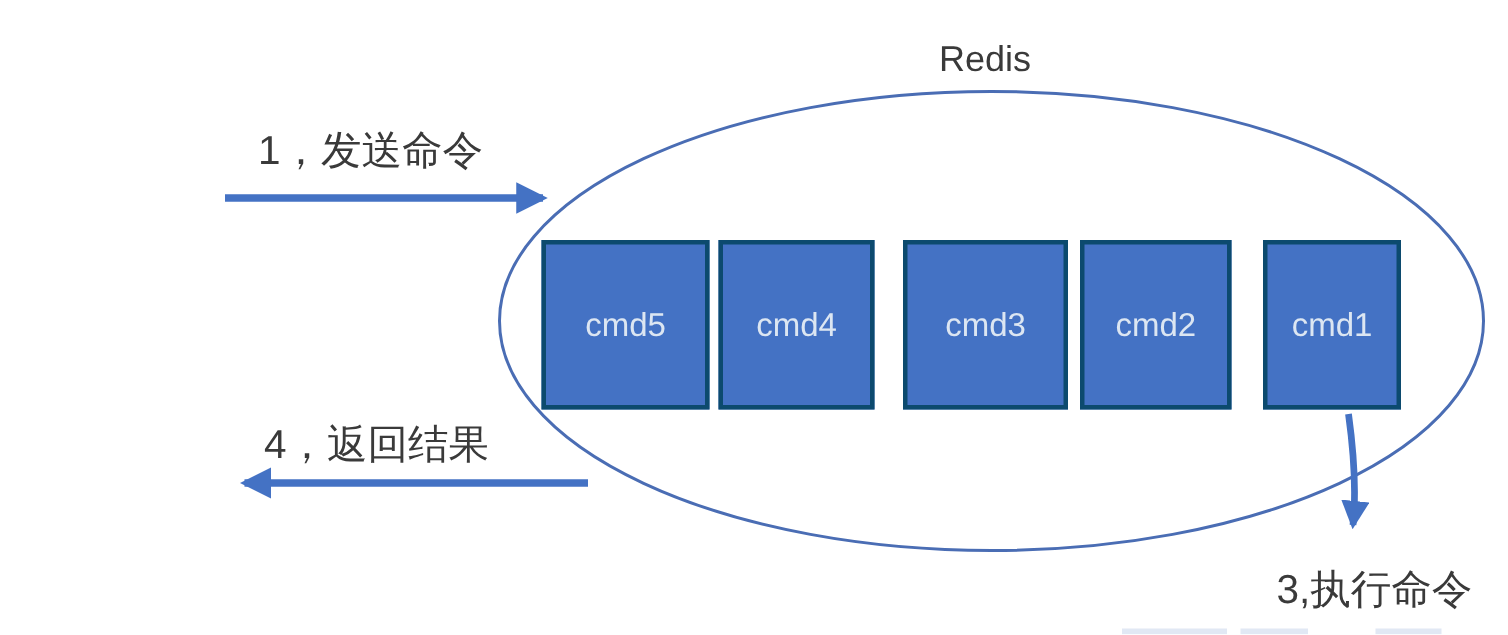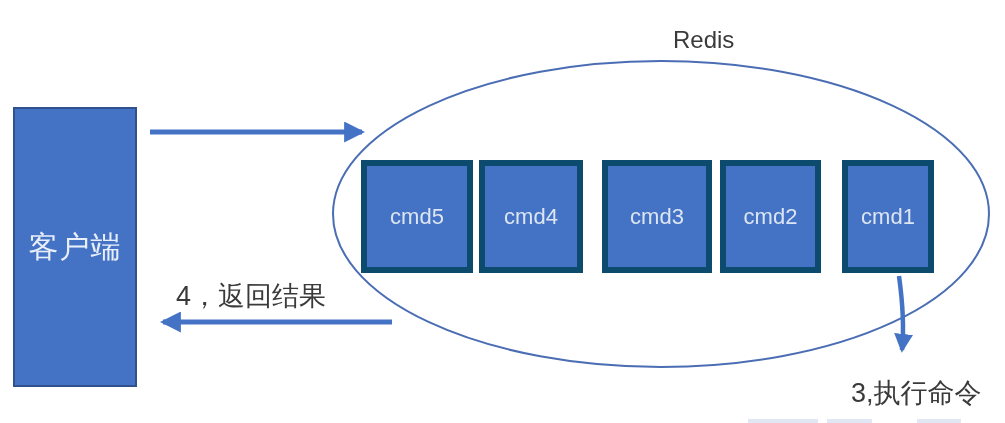--- a/index.html
+++ b/index.html
@@ -35,42 +35,42 @@
     color: #E9EFF9;
     font-size: 30px;
     letter-spacing: 1px;
     white-space: nowrap;
   }
   .cmd-box {
     position: absolute;
     top: 160px;
     height: 113px;
     background: #4472C4;
-    border: 6px solid #0c4a6e;
+    border: 3px solid #0c4a6e;
     box-sizing: border-box;
     display: flex;
     align-items: center;
     justify-content: center;
   }
   .cmd-box .cmd-label {
     color: #DCE6F2;
     font-size: 22px;
   }
   .cmd-5 { left: 361px; width: 112px; }
   .cmd-4 { left: 479px; width: 104px; }
   .cmd-3 { left: 602px; width: 110px; }
   .cmd-2 { left: 720px; width: 101px; justify-content: center; }
   .cmd-1 { left: 842px; width: 92px; }
   .txt-label {
     position: absolute;
     color: #3A3A3A;
     white-space: nowrap;
     line-height: 1.05;
   }
-  .redis-label  { left: 626px; top: 27px;  font-size: 24px; margin-left: 47px; }
+  .redis-label  { left: 626px; top: 27px;  font-size: 24px; }
   .step1-label  { left: 172px; top: 86px;  font-size: 27px; }
   .step2-label  { left: 608px; top: 112px; font-size: 27px; }
   .step4-label  { left: 176px; top: 282px; font-size: 27px; }
   .step3-label  { left: 851px; top: 379px; font-size: 27px; }
   .bottom-sliver {
     position: absolute;
     top: 419px;
     height: 4px;
     background: #D7E0F0;
     opacity: 0.75;
@@ -93,26 +93,24 @@
 
     <ellipse cx="661" cy="214" rx="328" ry="153" fill="none" stroke="#4A6DB4" stroke-width="2"></ellipse>
 
     <line x1="150" y1="132" x2="362" y2="132" stroke="#4472C4" stroke-width="5" marker-end="url(#ah)"></line>
 
     <line x1="392" y1="322" x2="163" y2="322" stroke="#4472C4" stroke-width="5" marker-end="url(#ah)"></line>
 
     <path d="M899,276 C903,305 904,330 902,350" fill="none" stroke="#4472C4" stroke-width="4.5" marker-end="url(#ah)"></path>
   </svg>
 
-  <div class="client-box">
-    <span class="client-label">客户端</span>
-  </div>
 
   <div class="txt-label redis-label">Redis</div>
 
+  <div class="txt-label step1-label">1，发送命令</div>
 
 
   <div class="txt-label step4-label">4，返回结果</div>
 
   <div class="txt-label step3-label">3,执行命令</div>
 
   <div class="cmd-box cmd-5">
     <span class="cmd-label">cmd5</span>
   </div>
   <div class="cmd-box cmd-4">

